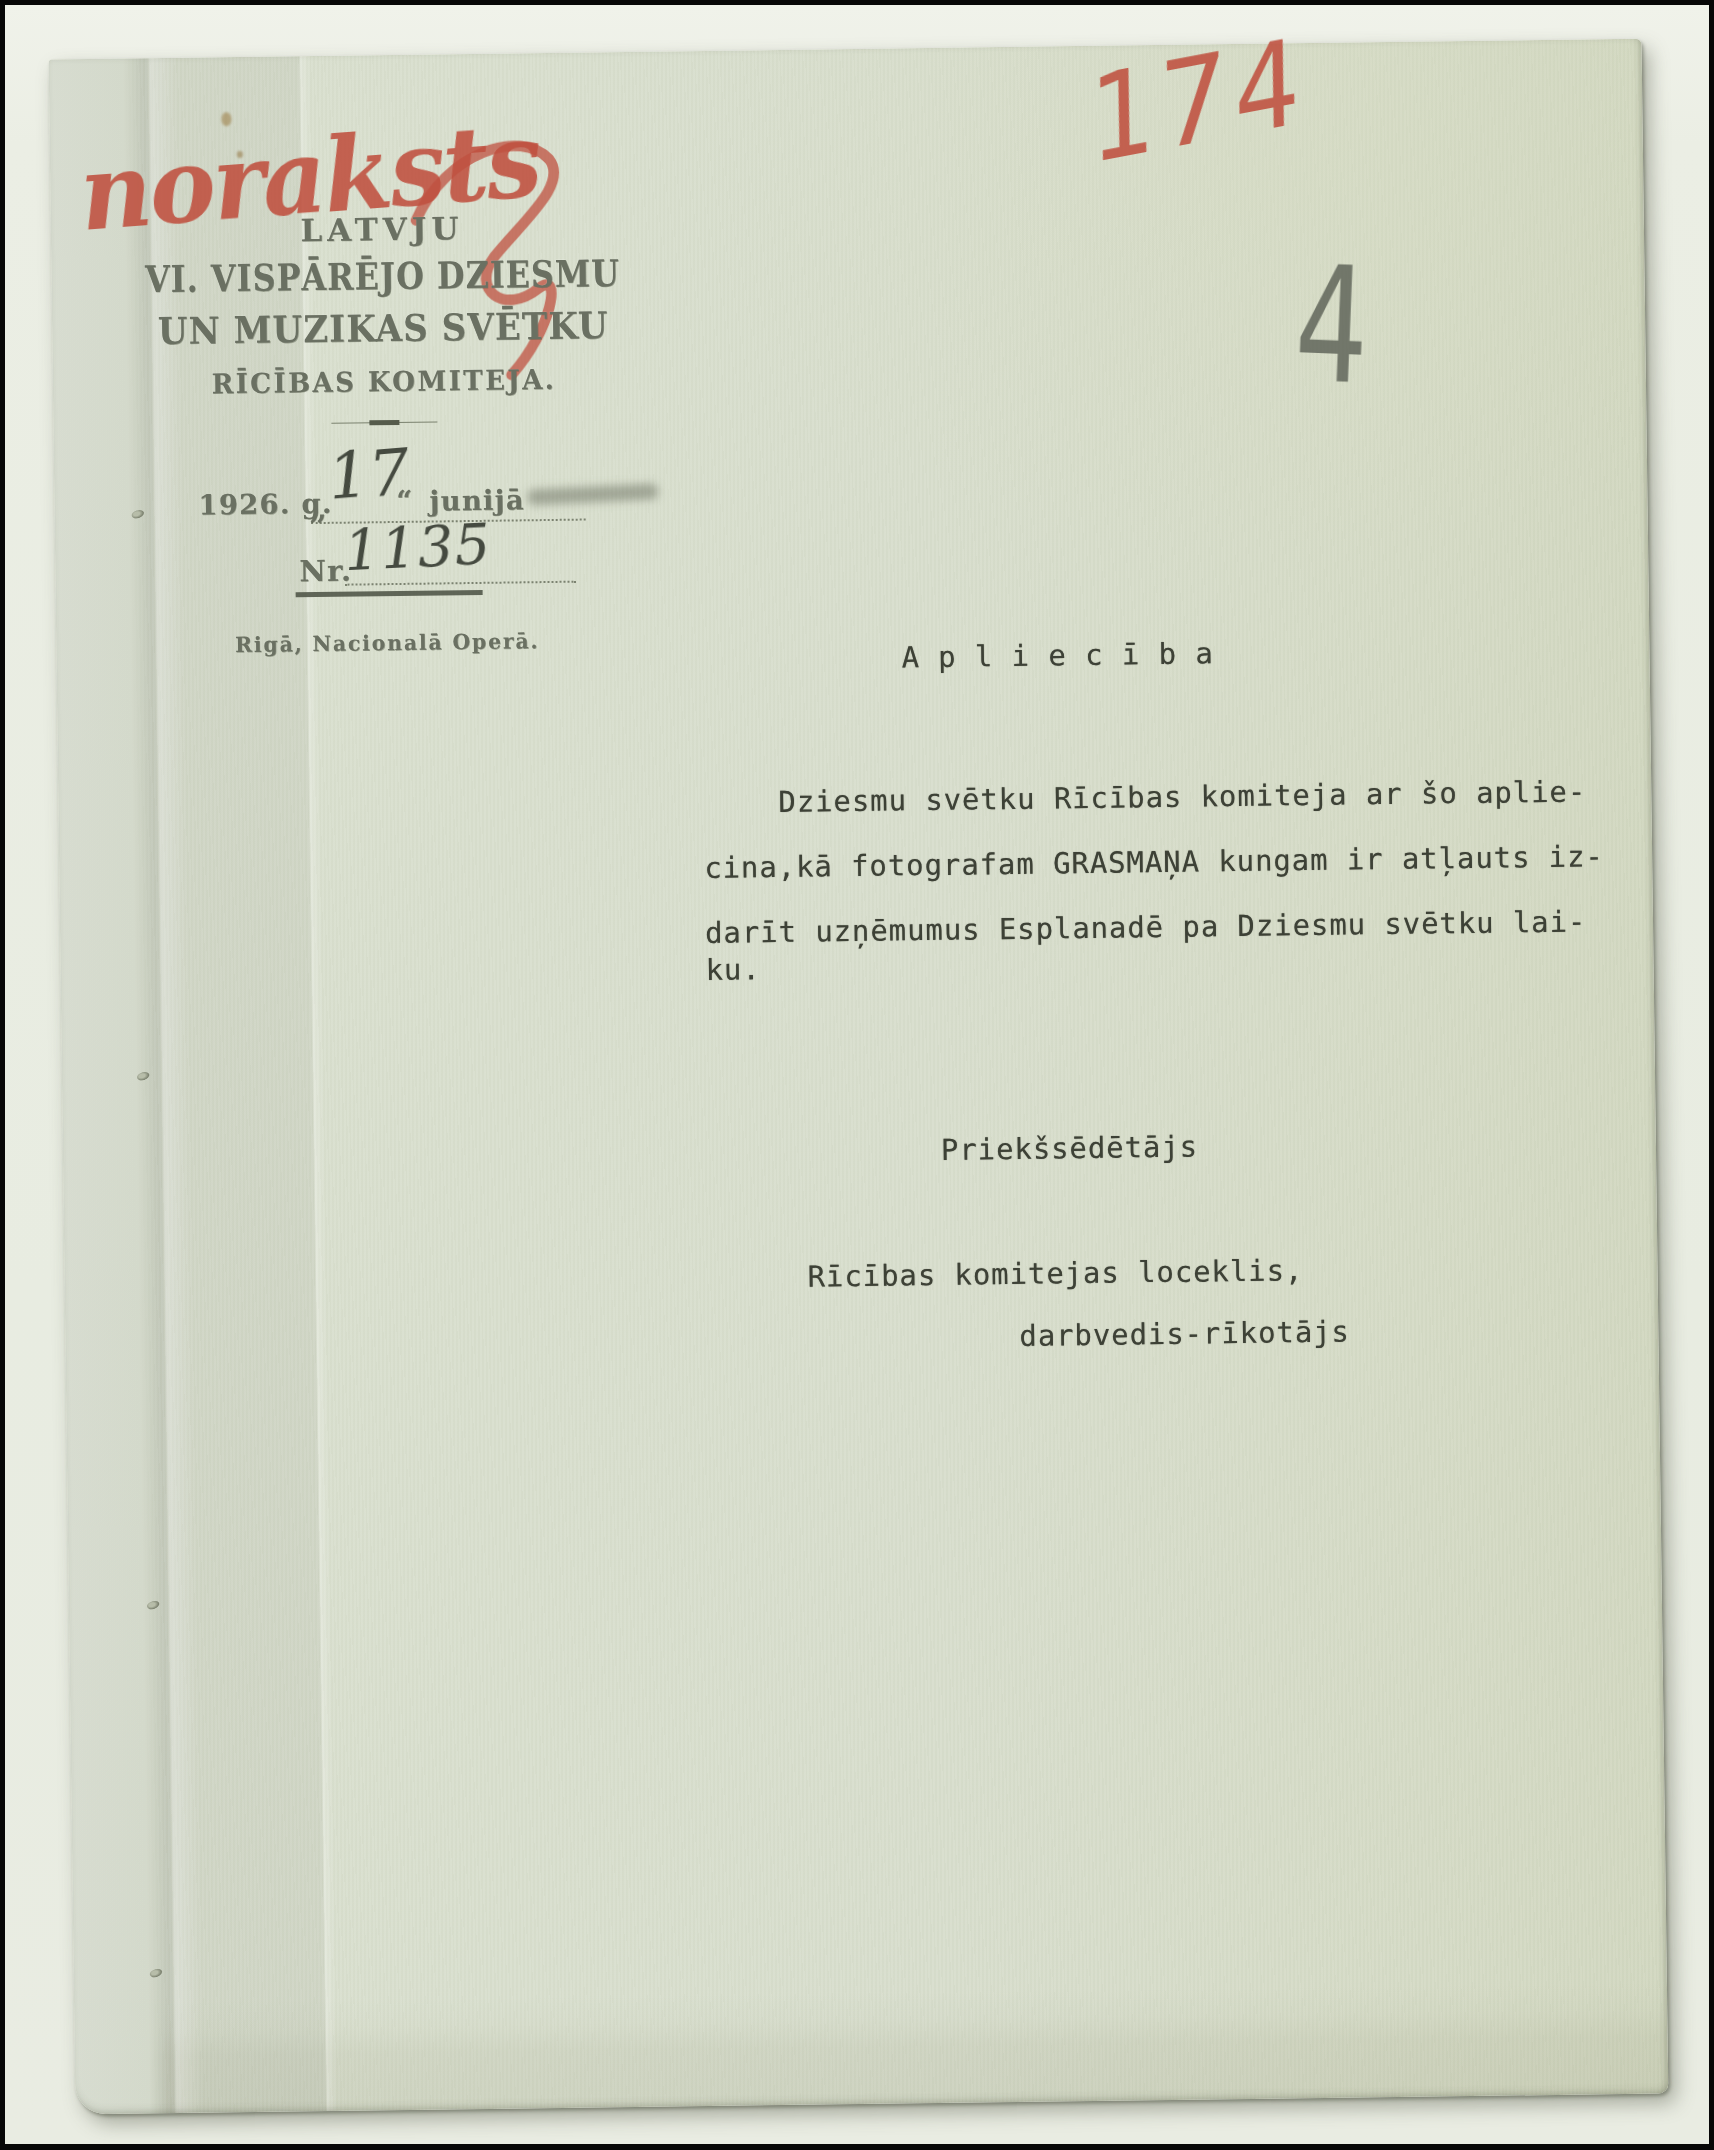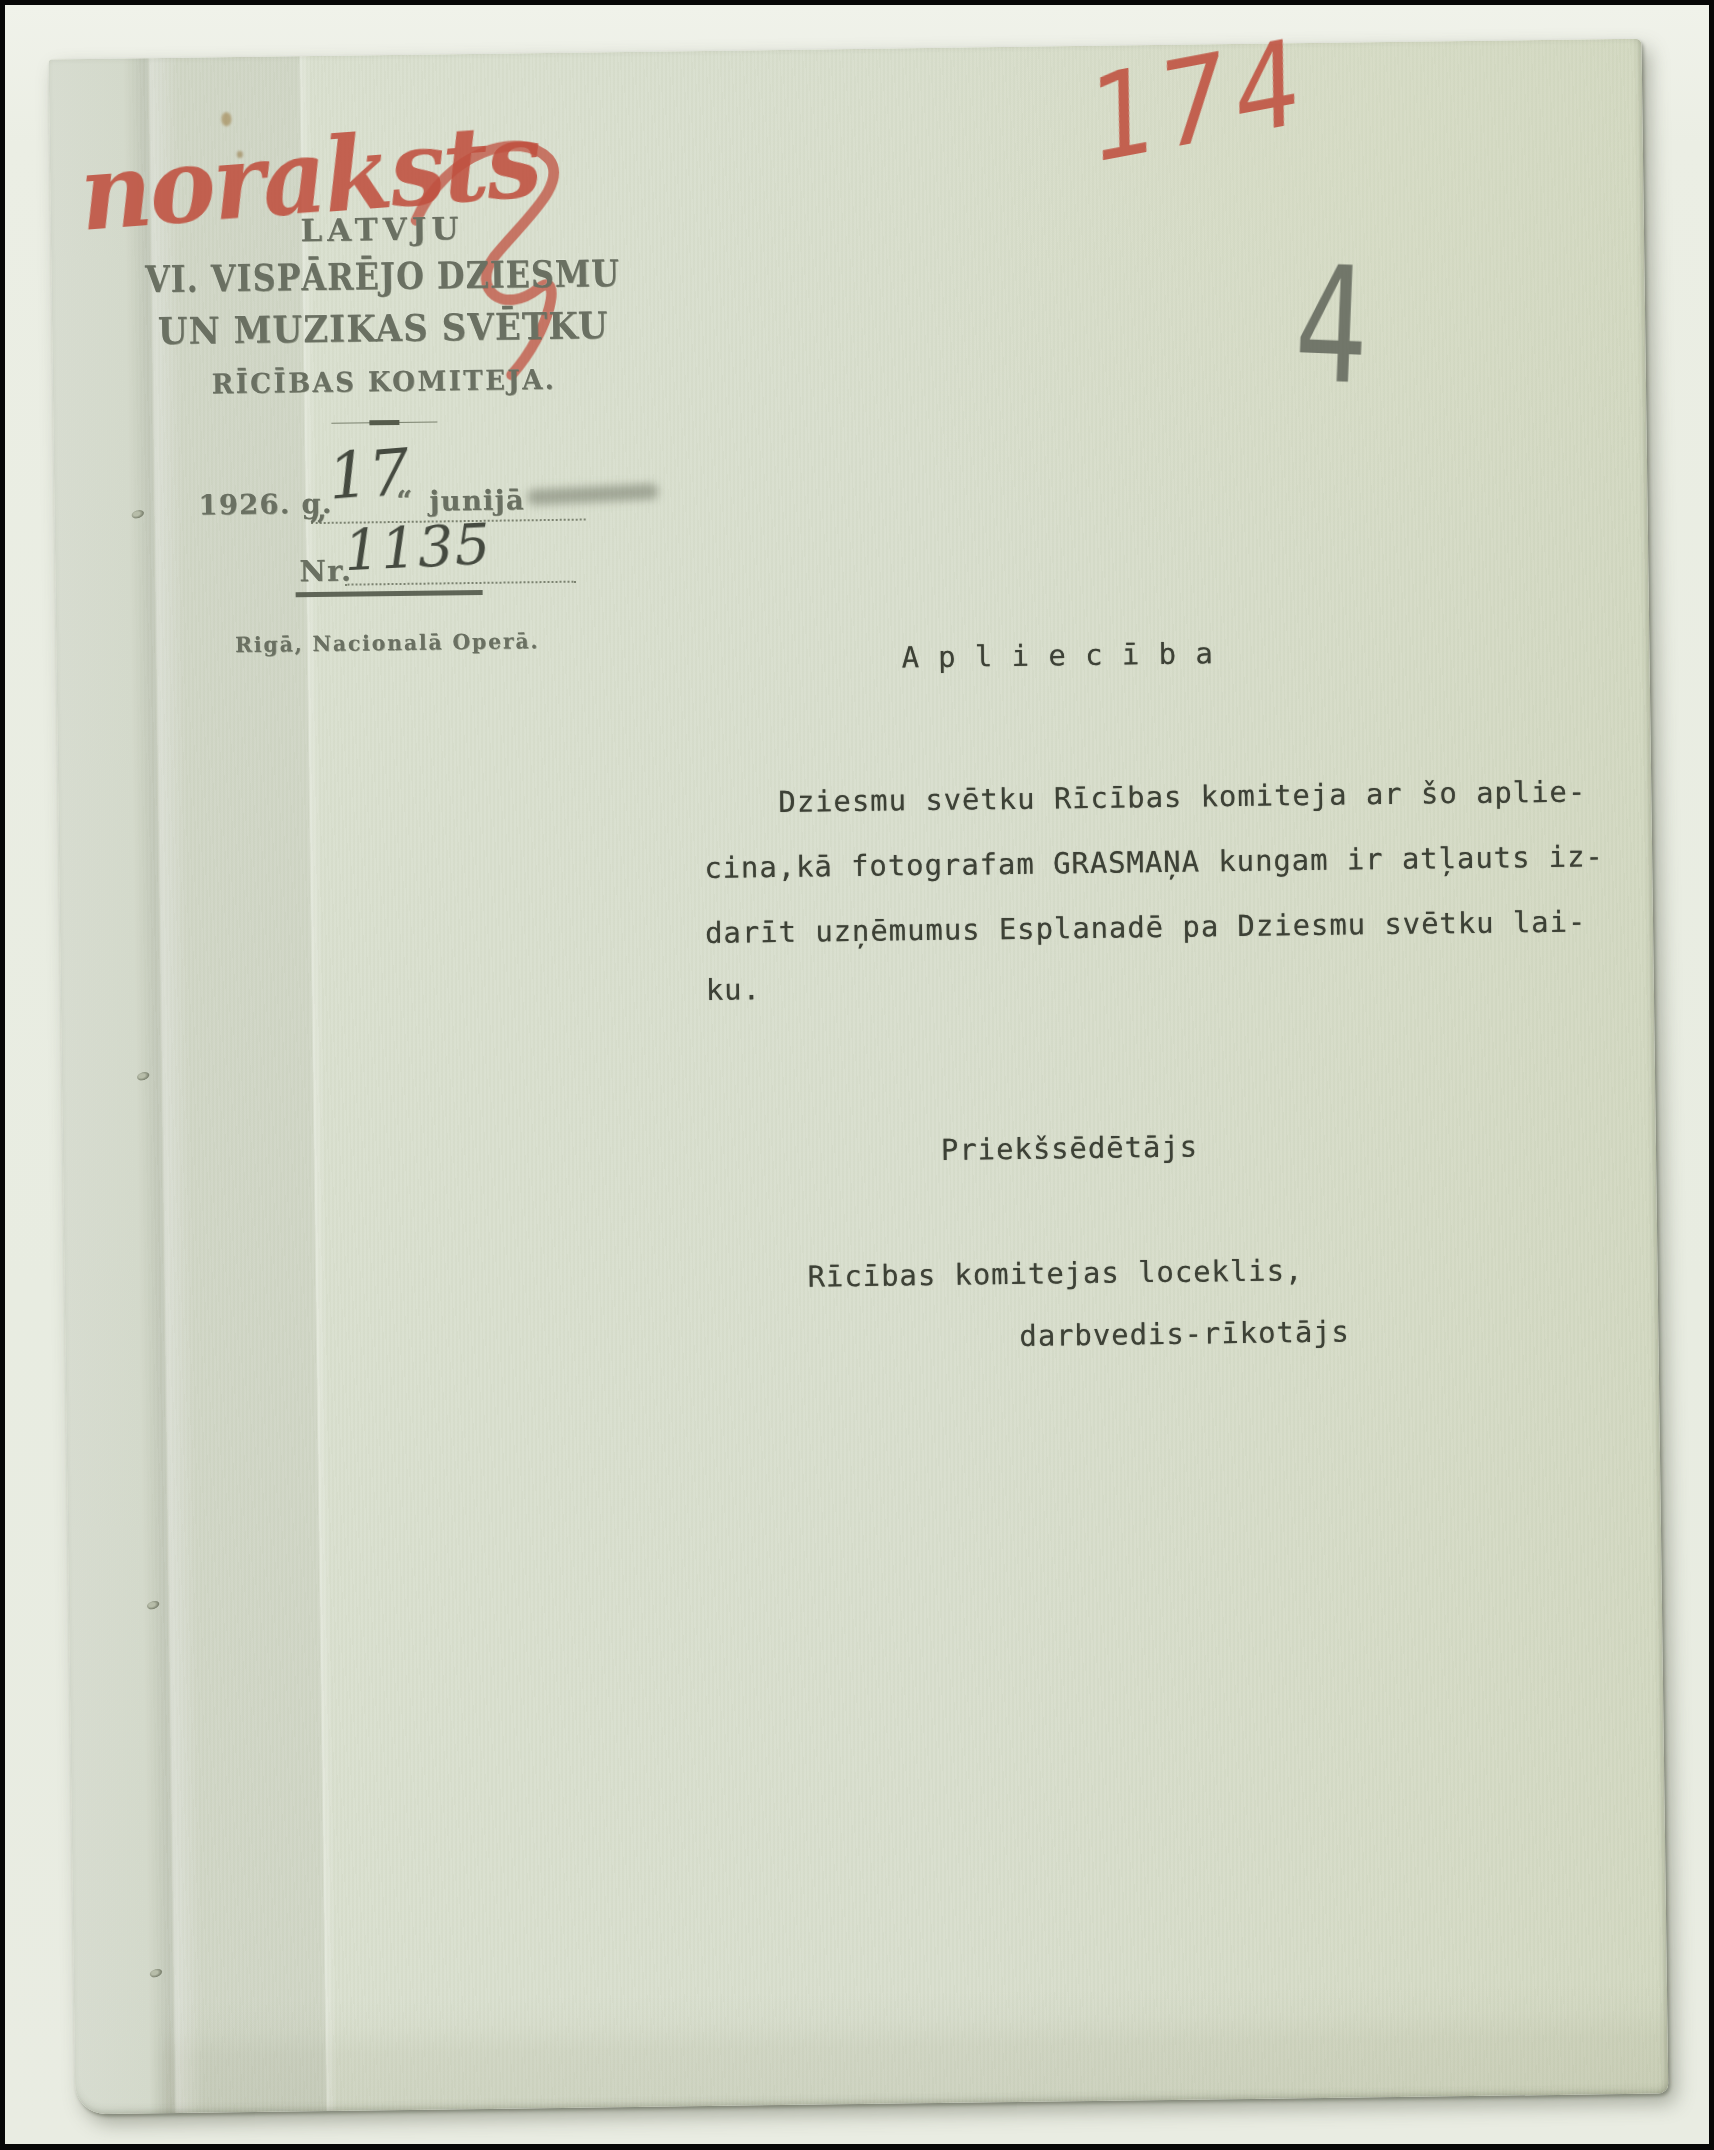--- a/index.html
+++ b/index.html
@@ -63,21 +63,21 @@
   .nr-value{left:289px;top:460px;font-size:56px;transform:rotate(-2deg);letter-spacing:1.2px;}
   .flourish{position:absolute;left:359px;top:72px;opacity:.82;filter:blur(0.6px);}
   
   .type{position:absolute;white-space:nowrap;color:#3d4136;
         font-family:"DejaVu Sans Mono",monospace;font-size:29px;letter-spacing:0.9px;
         text-shadow:0 0 1px rgba(61,65,54,0.6);}
   .title{left:845px;top:592px;}
   .p1{left:720px;top:735px;}
   .p2{left:645px;top:800px;}
   .p3{left:645px;top:865px;}
-  .p4{left:645px;top:922px;}
+  .p4{left:645px;top:902px;}
   .sig1{left:878px;top:1085px;}
   .sig2{left:743px;top:1210px;}
   .sig3{left:954px;top:1272px;}
 </style>
 </head>
 <body>
 
 <div class="page">
   <div class="bed">
     <div class="paper">

